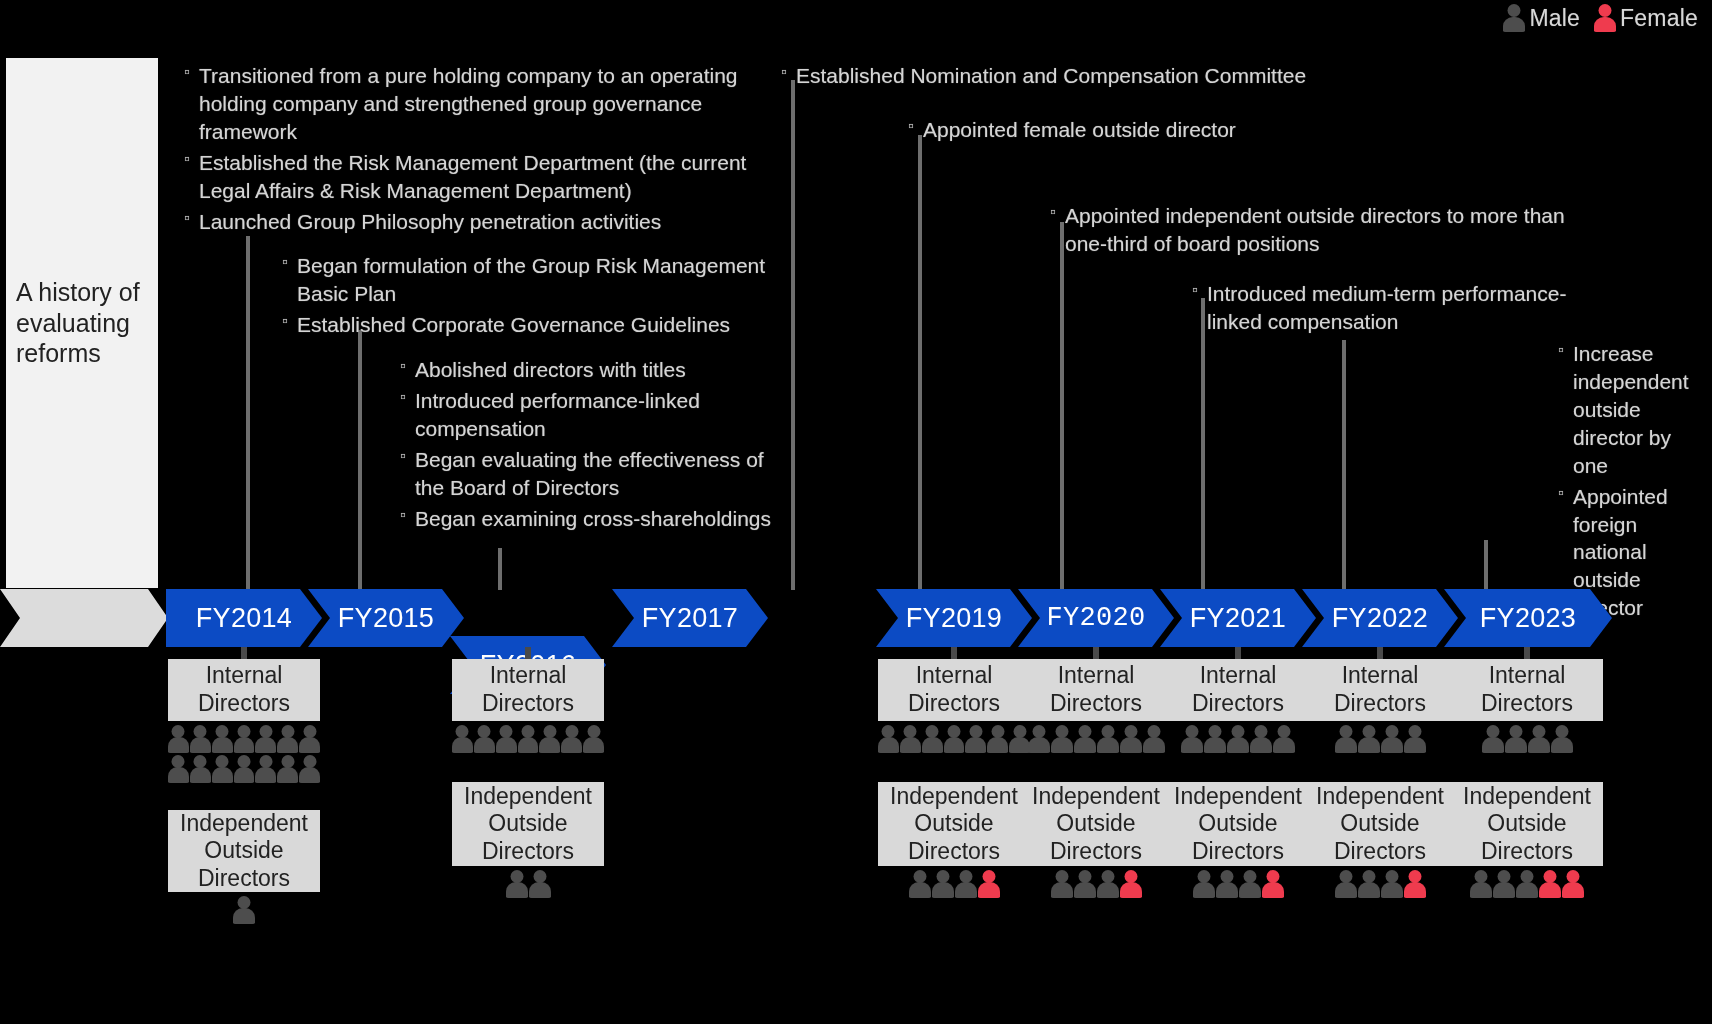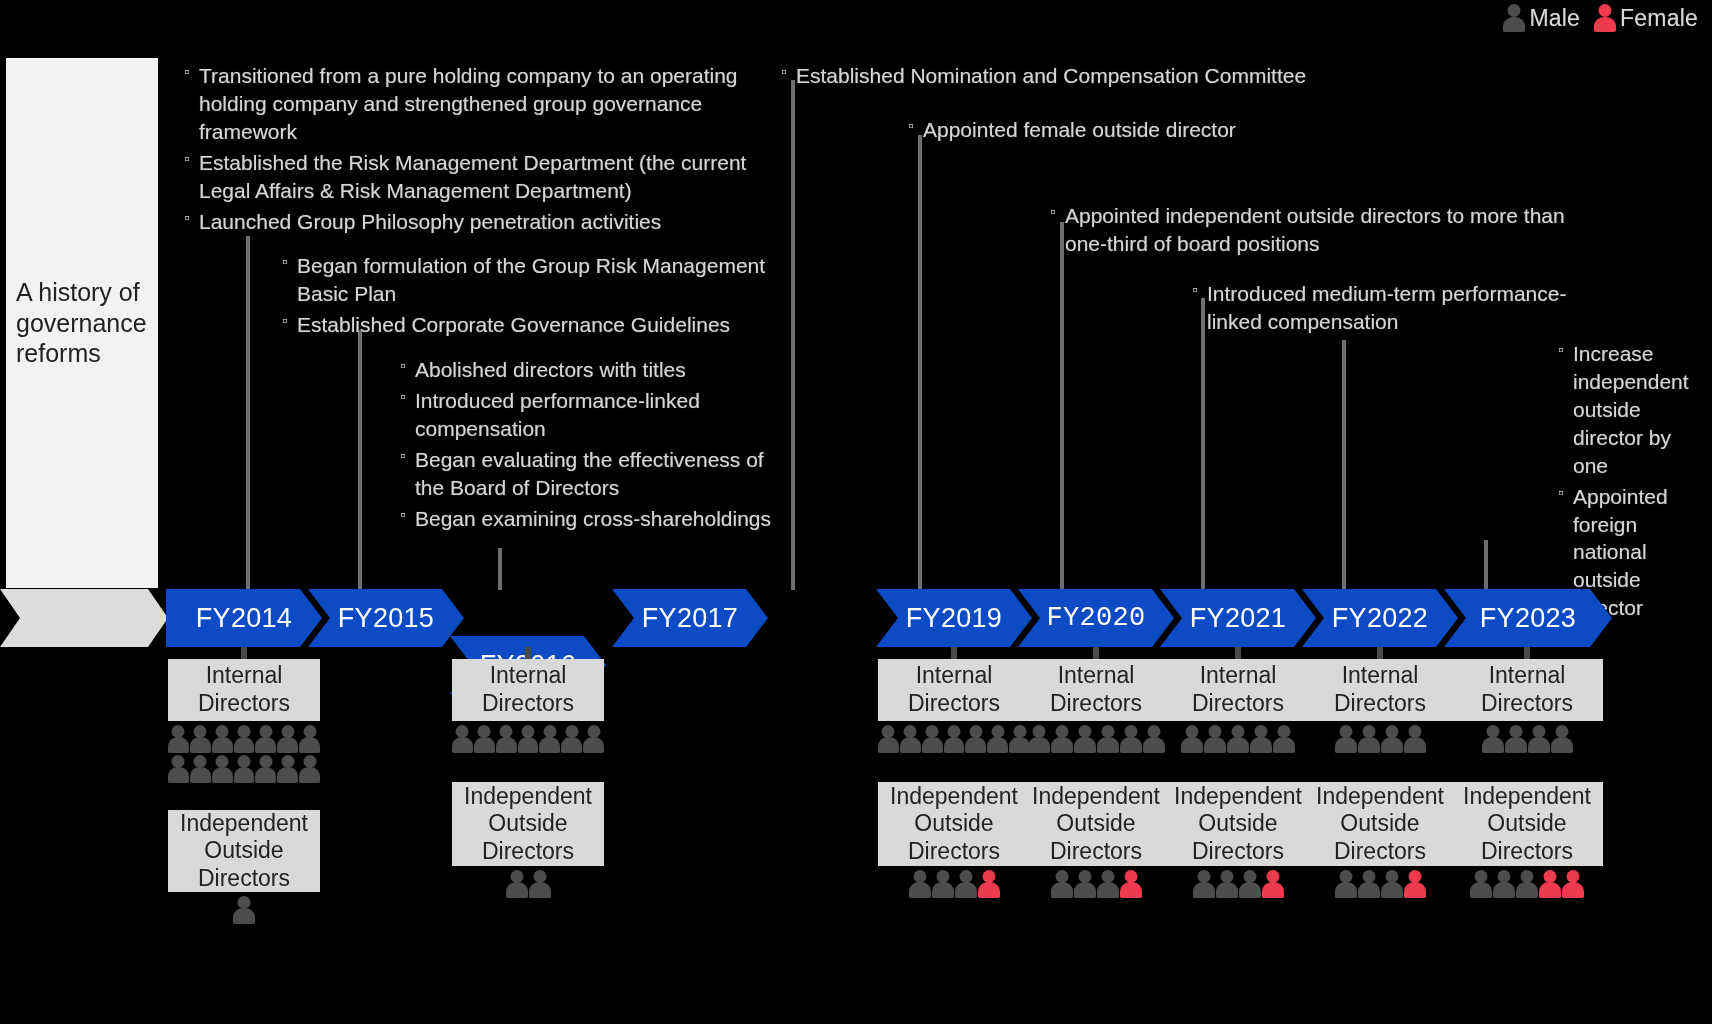--- a/index.html
+++ b/index.html
@@ -104,21 +104,21 @@
     </div>
     <div class="legend-item">
       <span class="person" style="width:22px;height:28px;">
         <span class="head" style="width:13px;height:13px;background:#ef3b4e;"></span>
         <span class="body" style="height:15px;background:#ef3b4e;"></span>
       </span>
       <span class="legend-label">Female</span>
     </div>
   </div>
 
-  <div class="side-label" id="side-history">A history of governance reforms</div>
+  <div class="side-label" id="side-history">A history of evaluating reforms</div>
 
   <div class="conn" style="left:246px; top:236px; height:354px;"></div>
   <div class="conn" style="left:358px; top:330px; height:260px;"></div>
   <div class="conn" style="left:498px; top:548px; height:42px;"></div>
   <div class="conn" style="left:791px; top:80px;  height:510px;"></div>
   <div class="conn" style="left:918px; top:135px; height:455px;"></div>
   <div class="conn" style="left:1060px; top:222px; height:368px;"></div>
   <div class="conn" style="left:1201px; top:298px; height:292px;"></div>
   <div class="conn" style="left:1342px; top:340px; height:250px;"></div>
   <div class="conn" style="left:1484px; top:540px; height:50px;"></div>

